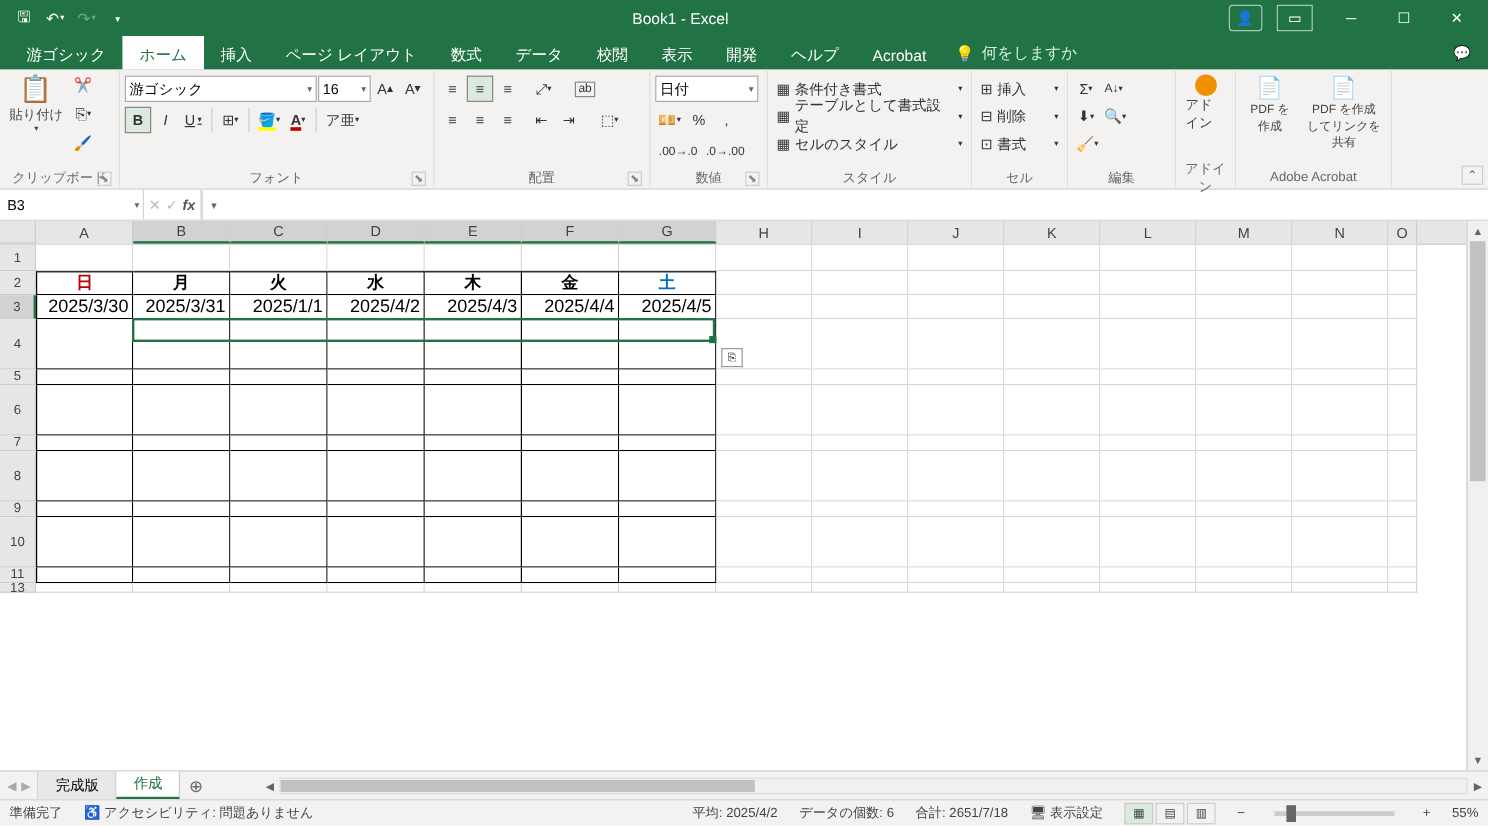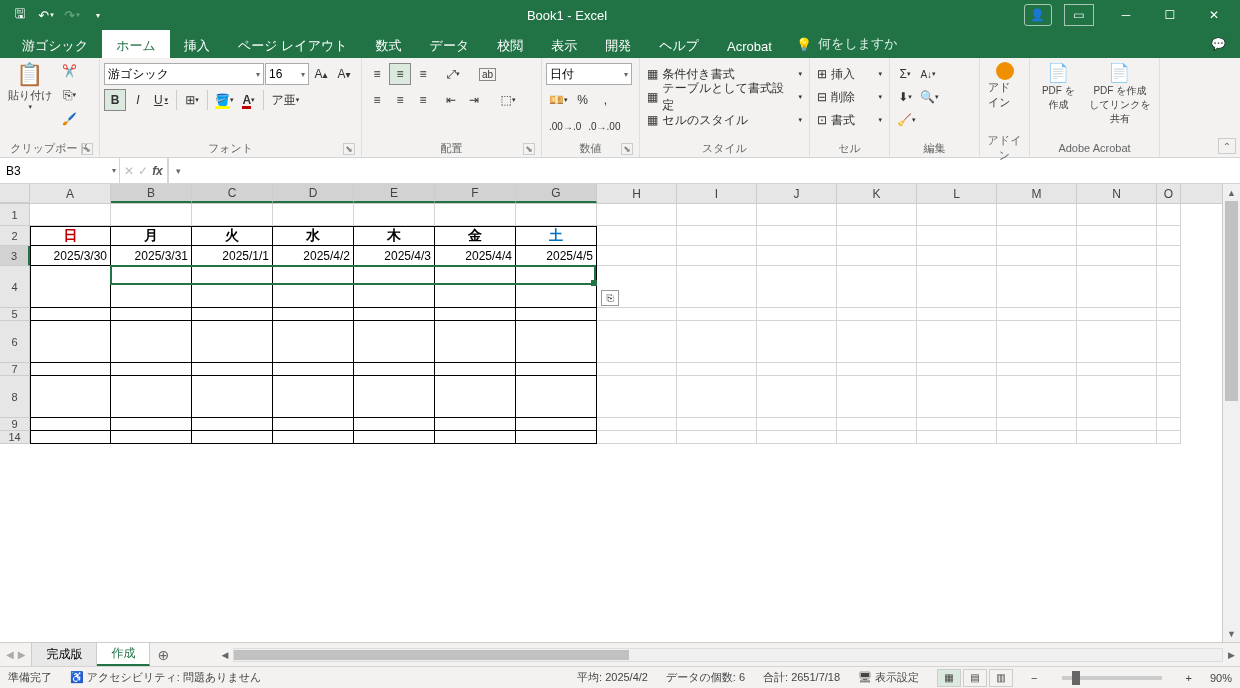--- a/index.html
+++ b/index.html
@@ -54,21 +54,21 @@
 .col-h.sel { background: #d2d2d2; border-bottom: 2px solid #217346; }
 .rows-container { position: relative; }
 .grid-row { display: flex; }
 .row-h { width: 30px; border-right: 1px solid #ccc; border-bottom: 1px solid #ccc; display: flex; align-items: center; justify-content: center; font-size: 11px; color: #444; background: #e6e6e6; }
 .row-h.sel { background: #d2d2d2; border-right: 2px solid #217346; }
 .cell { border-right: 1px solid #d4d4d4; border-bottom: 1px solid #d4d4d4; display: flex; align-items: center; padding: 0 3px; font-size: 12px; background: #fff; }
 .cal-border { border-right: 1px solid #000; border-bottom: 1px solid #000; }
 .cal-border-top { border-top: 1px solid #000; }
 .cal-border-left { border-left: 1px solid #000; }
 .day-header { justify-content: center; font-weight: bold; font-size: 14px; }
-.date-cell { justify-content: flex-end; font-size: 12px; text-align: right; }
+.date-cell { justify-content: flex-end; font-size: 15px; text-align: right; }
 .sun { color: #c00000; }
 .sat { color: #0070c0; }
 
 .selection-box { position: absolute; border: 2px solid #217346; pointer-events: none; }
 .sel-handle { position: absolute; width: 6px; height: 6px; background: #217346; right: -3px; bottom: -3px; }
 .autofill-tag { position: absolute; width: 18px; height: 16px; border: 1px solid #999; background: #fff; font-size: 9px; display:flex;align-items:center;justify-content:center; }
 
 .vscroll { width: 18px; background: #f0f0f0; border-left: 1px solid #ccc; display: flex; flex-direction: column; }
 .vscroll .arrow { height: 17px; display:flex;align-items:center;justify-content:center;font-size:9px;color:#666;cursor:pointer; }
 .vscroll .track { flex: 1; position: relative; }
@@ -508,37 +508,73 @@
           <div class="cell cal-border" style="width:81px;height:13px;"></div>
           <div class="cell" style="width:80px;height:13px;"></div>
           <div class="cell" style="width:80px;height:13px;"></div>
           <div class="cell" style="width:80px;height:13px;"></div>
           <div class="cell" style="width:80px;height:13px;"></div>
           <div class="cell" style="width:80px;height:13px;"></div>
           <div class="cell" style="width:80px;height:13px;"></div>
           <div class="cell" style="width:80px;height:13px;"></div>
           <div class="cell" style="width:24px;height:13px;"></div>
         </div>
+        <div class="grid-row" style="height:42px">
+          <div class="row-h" style="height:42px">10</div>
+          <div class="cell cal-border cal-border-left" style="width:81px;height:42px;"></div>
+          <div class="cell cal-border" style="width:81px;height:42px;"></div>
+          <div class="cell cal-border" style="width:81px;height:42px;"></div>
+          <div class="cell cal-border" style="width:81px;height:42px;"></div>
+          <div class="cell cal-border" style="width:81px;height:42px;"></div>
+          <div class="cell cal-border" style="width:81px;height:42px;"></div>
+          <div class="cell cal-border" style="width:81px;height:42px;"></div>
+          <div class="cell" style="width:80px;height:42px;"></div>
+          <div class="cell" style="width:80px;height:42px;"></div>
+          <div class="cell" style="width:80px;height:42px;"></div>
+          <div class="cell" style="width:80px;height:42px;"></div>
+          <div class="cell" style="width:80px;height:42px;"></div>
+          <div class="cell" style="width:80px;height:42px;"></div>
+          <div class="cell" style="width:80px;height:42px;"></div>
+          <div class="cell" style="width:24px;height:42px;"></div>
+        </div>
         <div class="grid-row" style="height:13px">
-          <div class="row-h" style="height:13px">14</div>
+          <div class="row-h" style="height:13px">11</div>
           <div class="cell cal-border cal-border-left" style="width:81px;height:13px;"></div>
           <div class="cell cal-border" style="width:81px;height:13px;"></div>
           <div class="cell cal-border" style="width:81px;height:13px;"></div>
           <div class="cell cal-border" style="width:81px;height:13px;"></div>
           <div class="cell cal-border" style="width:81px;height:13px;"></div>
           <div class="cell cal-border" style="width:81px;height:13px;"></div>
           <div class="cell cal-border" style="width:81px;height:13px;"></div>
           <div class="cell" style="width:80px;height:13px;"></div>
           <div class="cell" style="width:80px;height:13px;"></div>
           <div class="cell" style="width:80px;height:13px;"></div>
           <div class="cell" style="width:80px;height:13px;"></div>
           <div class="cell" style="width:80px;height:13px;"></div>
           <div class="cell" style="width:80px;height:13px;"></div>
           <div class="cell" style="width:80px;height:13px;"></div>
           <div class="cell" style="width:24px;height:13px;"></div>
+        </div>
+        <div class="grid-row" style="height:8px">
+          <div class="row-h" style="height:8px">13</div>
+          <div class="cell" style="width:81px;height:8px;"></div>
+          <div class="cell" style="width:81px;height:8px;"></div>
+          <div class="cell" style="width:81px;height:8px;"></div>
+          <div class="cell" style="width:81px;height:8px;"></div>
+          <div class="cell" style="width:81px;height:8px;"></div>
+          <div class="cell" style="width:81px;height:8px;"></div>
+          <div class="cell" style="width:81px;height:8px;"></div>
+          <div class="cell" style="width:80px;height:8px;"></div>
+          <div class="cell" style="width:80px;height:8px;"></div>
+          <div class="cell" style="width:80px;height:8px;"></div>
+          <div class="cell" style="width:80px;height:8px;"></div>
+          <div class="cell" style="width:80px;height:8px;"></div>
+          <div class="cell" style="width:80px;height:8px;"></div>
+          <div class="cell" style="width:80px;height:8px;"></div>
+          <div class="cell" style="width:24px;height:8px;"></div>
         </div>
         <div class="selection-box" style="left:110px;top:61px;width:486px;height:20px">
           <div class="sel-handle"></div>
         </div>
         <div class="autofill-tag" style="left:601px;top:86px">⎘</div>
       </div>
     </div>
   <div class="vscroll">
     <div class="arrow">▲</div>
     <div class="track">
@@ -578,14 +614,14 @@
   <div class="view-btns">
     <div class="view-btn" style="background:#dbe9df">▦</div>
     <div class="view-btn">▤</div>
     <div class="view-btn">▥</div>
   </div>
   <span>−</span>
   <div class="zoom-slider">
       <div class="thumb"></div>
     </div>
   <span>+</span>
-  <span>90%</span>
+  <span>55%</span>
 </div>
 
 </body></html>

